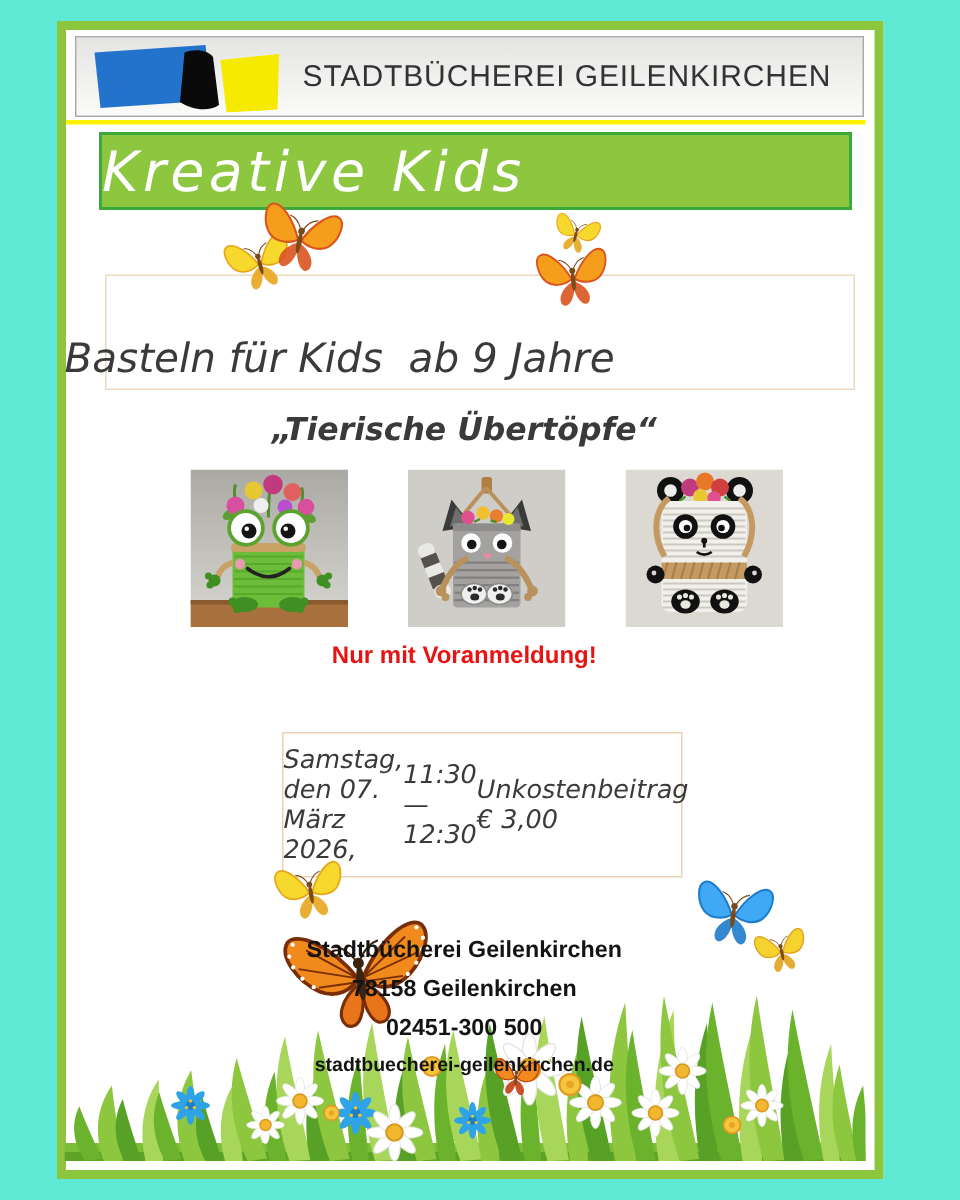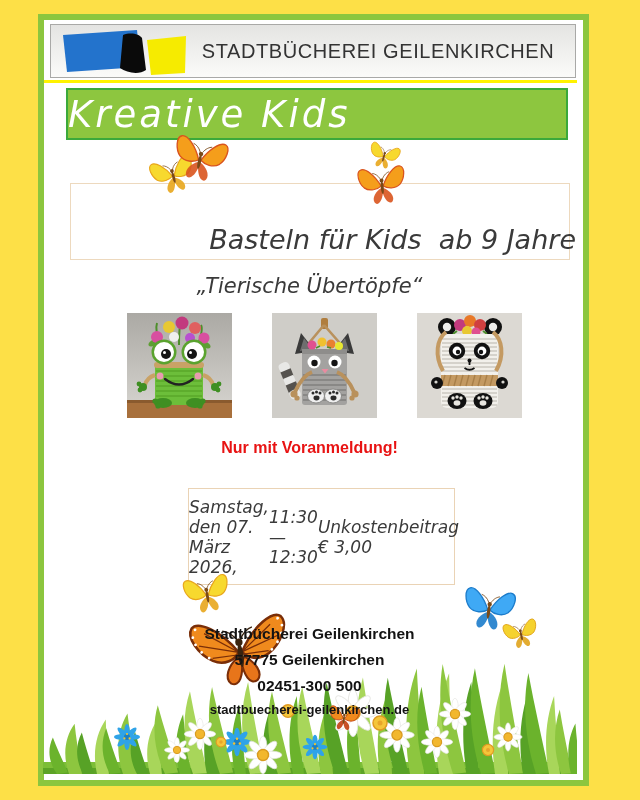--- a/index.html
+++ b/index.html
@@ -1,16 +1,16 @@
 <!DOCTYPE html>
 <html><head>
 <meta charset="utf-8">
 <style>
   html,body{margin:0;padding:0;background:#fff;}
-  .page{position:relative;width:640px;height:800px;background:#fde047;overflow:hidden;
+  .page{position:relative;width:640px;height:800px;background:#5eead4;overflow:hidden;
         font-family:"Liberation Sans",sans-serif;}
   .abs{position:absolute;}
 
   
   .frame{left:38px;top:14px;width:551px;height:772px;box-sizing:border-box;
          border:6px solid #8CC63E;background:#fff;z-index:0;}
 
   
   .header{left:50px;top:24px;width:526px;height:54px;box-sizing:border-box;
           background:linear-gradient(#E4E4E2,#FBFBF9);border:1px solid #A9A9A7;
@@ -23,32 +23,32 @@
   
   .banner{left:66px;top:88px;width:502px;height:52px;box-sizing:border-box;
           background:#8DC63F;border:2px solid #3BA93B;z-index:2;
           display:flex;align-items:center;justify-content:flex-start;}
   .banner-title{color:#fff;font-size:37px;font-style:italic;
                 font-family:"DejaVu Sans",cursive;letter-spacing:3px;}
 
   
   .headline-box{left:70px;top:183px;width:500px;height:77px;box-sizing:border-box;
                 border:1px solid #EDD9BE;background:#fff;z-index:2;}
-  .headline{left:43px;width:533px;top:224px;text-align:right;font-size:27px;
+  .headline{left:43px;width:533px;top:224px;text-align:left;font-size:27px;
             color:#3A3A3A;font-style:italic;font-family:"DejaVu Sans",cursive;
             white-space:pre;z-index:3;}
   .theme{left:43px;width:533px;top:274px;text-align:center;font-size:21px;
-         color:#3A3A3A;font-style:italic;font-family:"DejaVu Sans",cursive;z-index:3;}
+         color:#3A3A3A;font-style:italic;font-family:"DejaVu Sans",cursive;z-index:3;font-weight:bold;}
 
   
   .photo{top:313px;width:105px;height:105px;z-index:2;}
   .photo svg{display:block;}
 
   .notice{left:43px;width:533px;top:429px;text-align:center;font-size:16px;
-          font-weight:bold;color:#E81313;z-index:3;margin-top:10px;}
+          font-weight:bold;color:#E81313;z-index:3;}
 
   
   .schedule-box{left:188px;top:488px;width:267px;height:97px;box-sizing:border-box;
                 border:1px solid #EAD3B5;background:#fff;z-index:4;
                 display:flex;flex-direction:row;justify-content:space-evenly;
                 align-items:center;}
   .schedule-box div{font-size:17px;color:#3A3A3A;font-style:italic;
                     font-family:"DejaVu Sans",cursive;}
 
   
@@ -334,21 +334,21 @@
   <div class="abs notice">Nur mit Voranmeldung!</div>
 
   <div class="abs schedule-box">
     <div>Samstag, den 07. März 2026,</div>
     <div>11:30 —12:30</div>
     <div>Unkostenbeitrag € 3,00</div>
   </div>
 
   <div class="abs contact">
     <div>Stadtbücherei Geilenkirchen</div>
-    <div>57775 Geilenkirchen</div>
+    <div>78158 Geilenkirchen</div>
     <div>02451-300 500</div>
     <div class="website">stadtbuecherei-geilenkirchen.de</div>
   </div>
 
   <svg class="abs grass" viewBox="0 0 534 116" preserveAspectRatio="none">
     <rect x="0" y="104" width="534" height="12" fill="#7CBE37"></rect>
     <rect x="0" y="110" width="534" height="6" fill="#5CA326"></rect>
     <g>
       <use href="#bladeP" transform="translate(14,116) rotate(-8) scale(1,.4)" fill="#6BB32C"></use>
       <use href="#bladeP" transform="translate(26,116) rotate(5) scale(1.2,.55)" fill="#8DC63F"></use>

